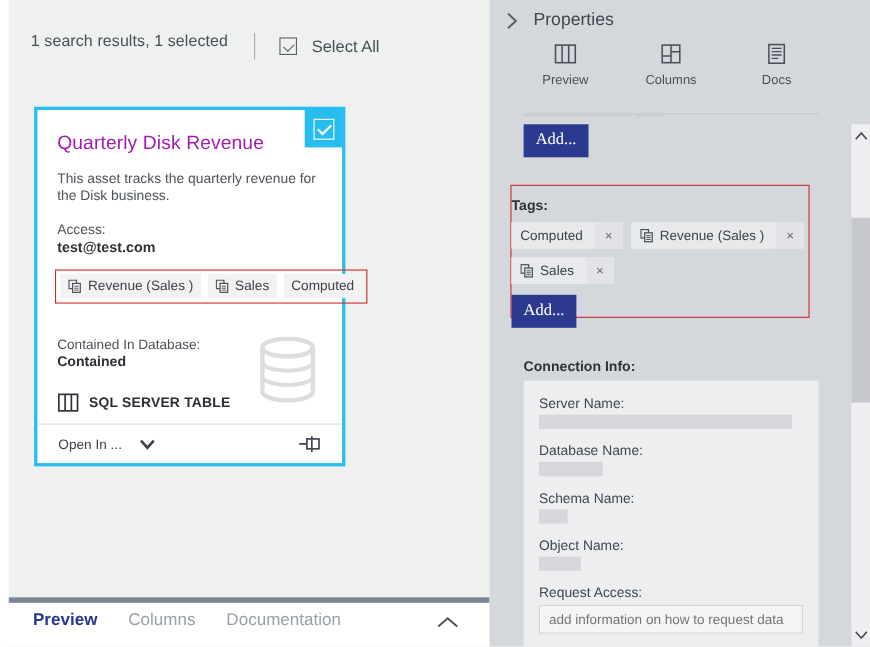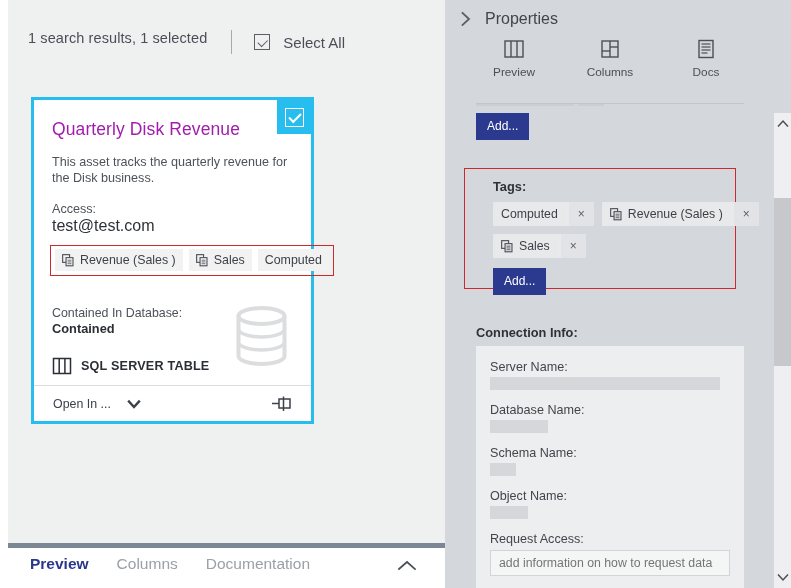--- a/index.html
+++ b/index.html
@@ -74,21 +74,21 @@
   .card-title {
     font-size: 17.5px; color: #a21caf; font-weight: 400;
     letter-spacing: .1px; line-height: 22px;
   }
   .card-desc {
     margin-top: 14px; font-size: 12.6px; color: #4d5259;
     line-height: 16px; max-width: 248px;
   }
   .experts-label { margin-top: 16px; font-size: 12.6px; color: #4d5259; }
   .experts-value {
-    font-size: 16px; color: #2e3238; font-weight: normal; margin-top: 1px;
+    font-size: 13px; color: #2e3238; font-weight: bold; margin-top: 1px;
   }
   .card-tags {
     position: absolute; left: 16px; top: 145px;
     border: 1.5px solid #cc2a2a; padding: 3px 4px 4px 4px;
     display: flex; gap: 6px; align-items: center;
   }
   .tag-pill {
     background: #f2f2f2; color: #3d424a; font-size: 12.4px;
     padding: 4px 7px; display: flex; align-items: center; gap: 5px;
     white-space: nowrap;
@@ -168,31 +168,31 @@
   .props-divider2 {
     position: absolute; left: 476px; top: 104px; width: 98px; height: 2px;
     background: #cbced3;
   }
   .props-divider3 {
     position: absolute; left: 578px; top: 104px; width: 26px; height: 2px;
     background: #cbced3;
   }
 
   .btn-add {
-    background: #2b3a8f; color: #ffffff; font-size: 12px;
+    background: #2b3a8f; color: #ffffff; font-size: 15px;
     padding: 7px 11px 8px 11px; border: none; cursor: pointer;
-    font-family: Liberation Sans, sans-serif; line-height: 1;
+    font-family: Liberation Serif, serif; line-height: 1;
   }
   .add-top { position: absolute; left: 476px; top: 113px; }
 
   .tags-box {
     position: absolute; left: 464px; top: 168px;
     width: 272px; height: 121px;
     border: 1.5px solid #cc2a2a;
-    padding: 10px 28px;
+    padding: 10px 0;
   }
   .tags-label {
     font-size: 12.8px; font-weight: bold; color: #2e3239; margin-bottom: 8px;
   }
   .tag-row { display: flex; gap: 8px; margin-bottom: 8px; flex-wrap: nowrap; }
   .tag-chip {
     display: flex; align-items: stretch; background: #e9eaec;
   }
   .tag-chip-txt {
     background: #e8e9eb; color: #3d424a; font-size: 12.3px;

